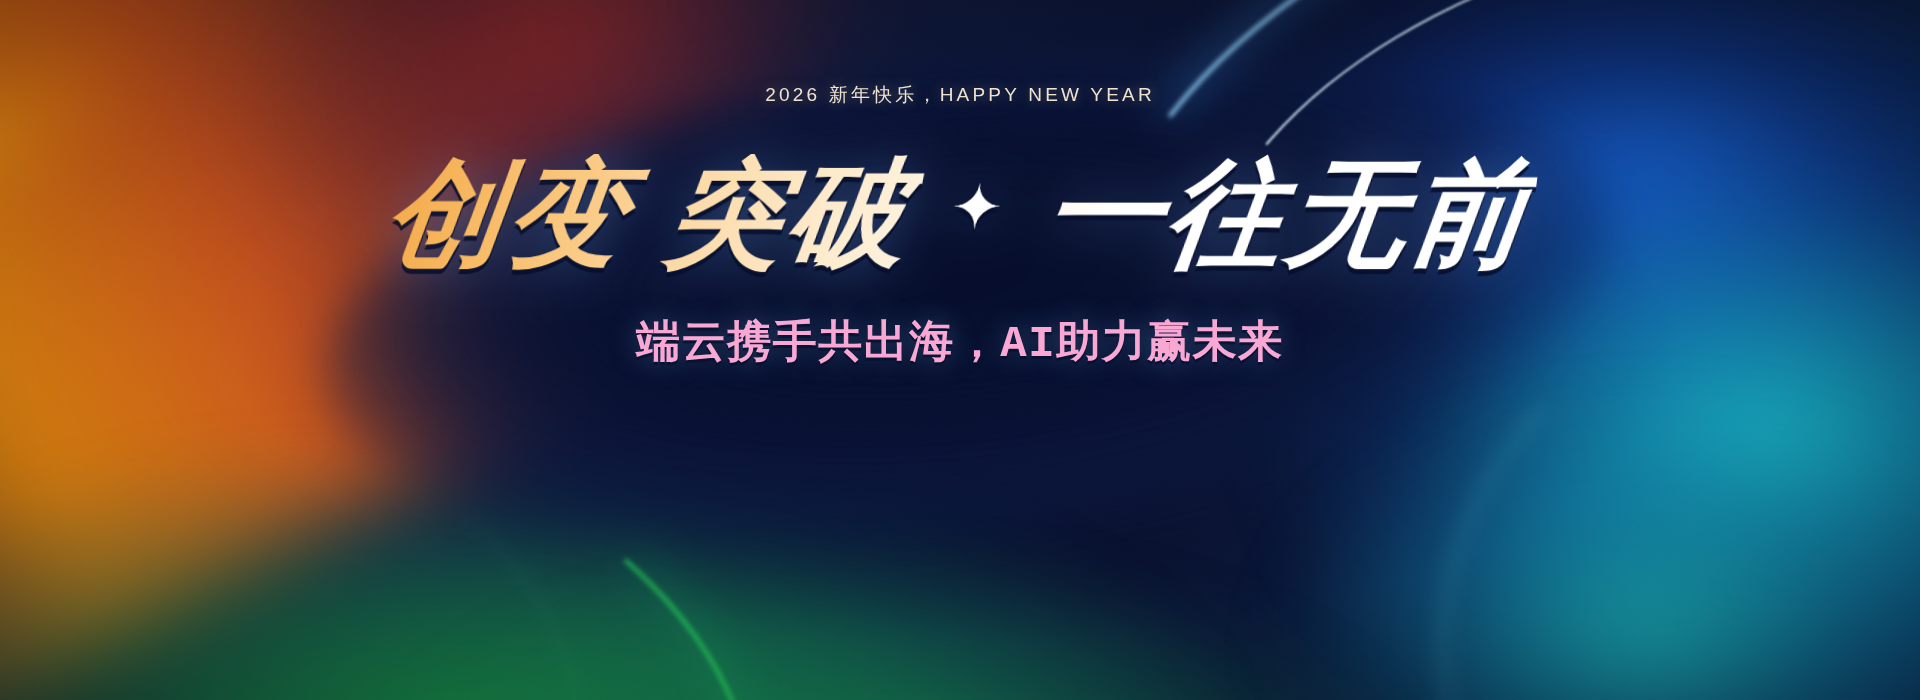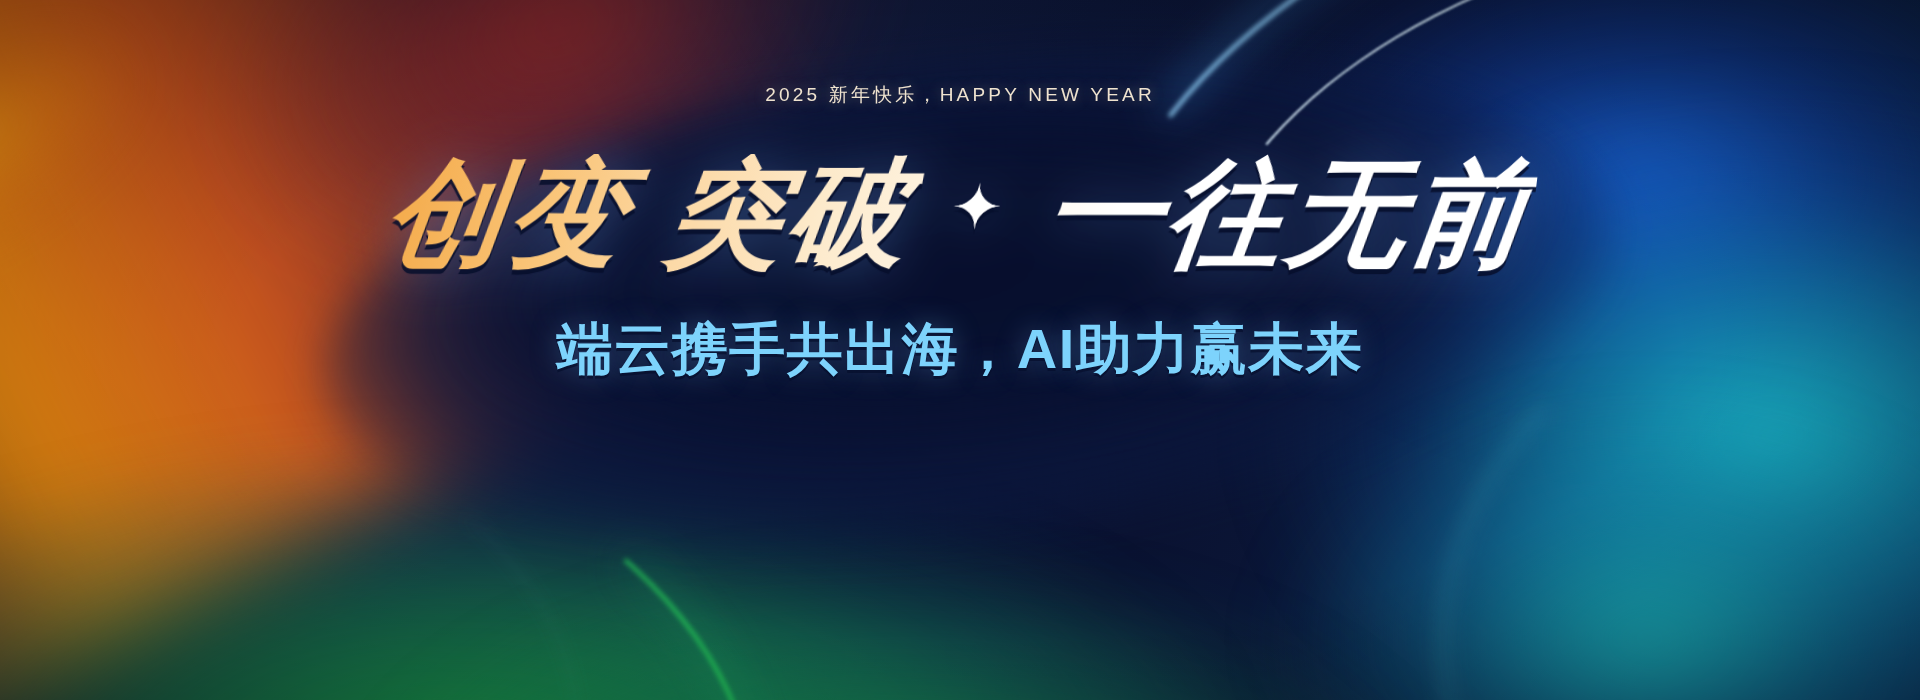--- a/index.html
+++ b/index.html
@@ -274,26 +274,27 @@
     -webkit-text-fill-color:#ffffff;
     color:#ffffff;
     font-style:normal;
     font-size:0.52em;
     vertical-align:0.42em;
     padding:0 2px;
   }
 
   .subtitle{
     margin-top:40px;
-    font-size:56px;
+    font-size:44px;
     font-weight:bold;
     letter-spacing:1.5px;
-    color:#7dd3fc;
+    color:#f9a8d4;
     white-space:nowrap;
     text-shadow:0 3px 0 rgba(6,14,44,0.7), 0 0 28px rgba(120,190,255,0.35);
+    font-family:Liberation Mono, monospace;
   }
 </style>
 </head>
 <body>
 
 <div class="banner">
 
   <div class="bg">
     <span class="layer-base"></span>
     <span class="layer-orange"></span>
@@ -314,21 +315,21 @@
     <span class="arc arc-green-glow"></span>
     <span class="arc arc-green"></span>
     <span class="arc arc-teal"></span>
     <span class="arc arc-cyan"></span>
 
     <span class="vignette"></span>
   </div>
 
   <div class="content">
 
-    <div class="tagline">2025 新年快乐，HAPPY NEW YEAR</div>
+    <div class="tagline">2026 新年快乐，HAPPY NEW YEAR</div>
 
     <div class="title">
       <span>创变</span>
       <span>突破</span>
       <span class="sparkle">✦</span>
       <span>一往无前</span>
     </div>
 
     <div class="subtitle">端云携手共出海，AI助力赢未来</div>
 

